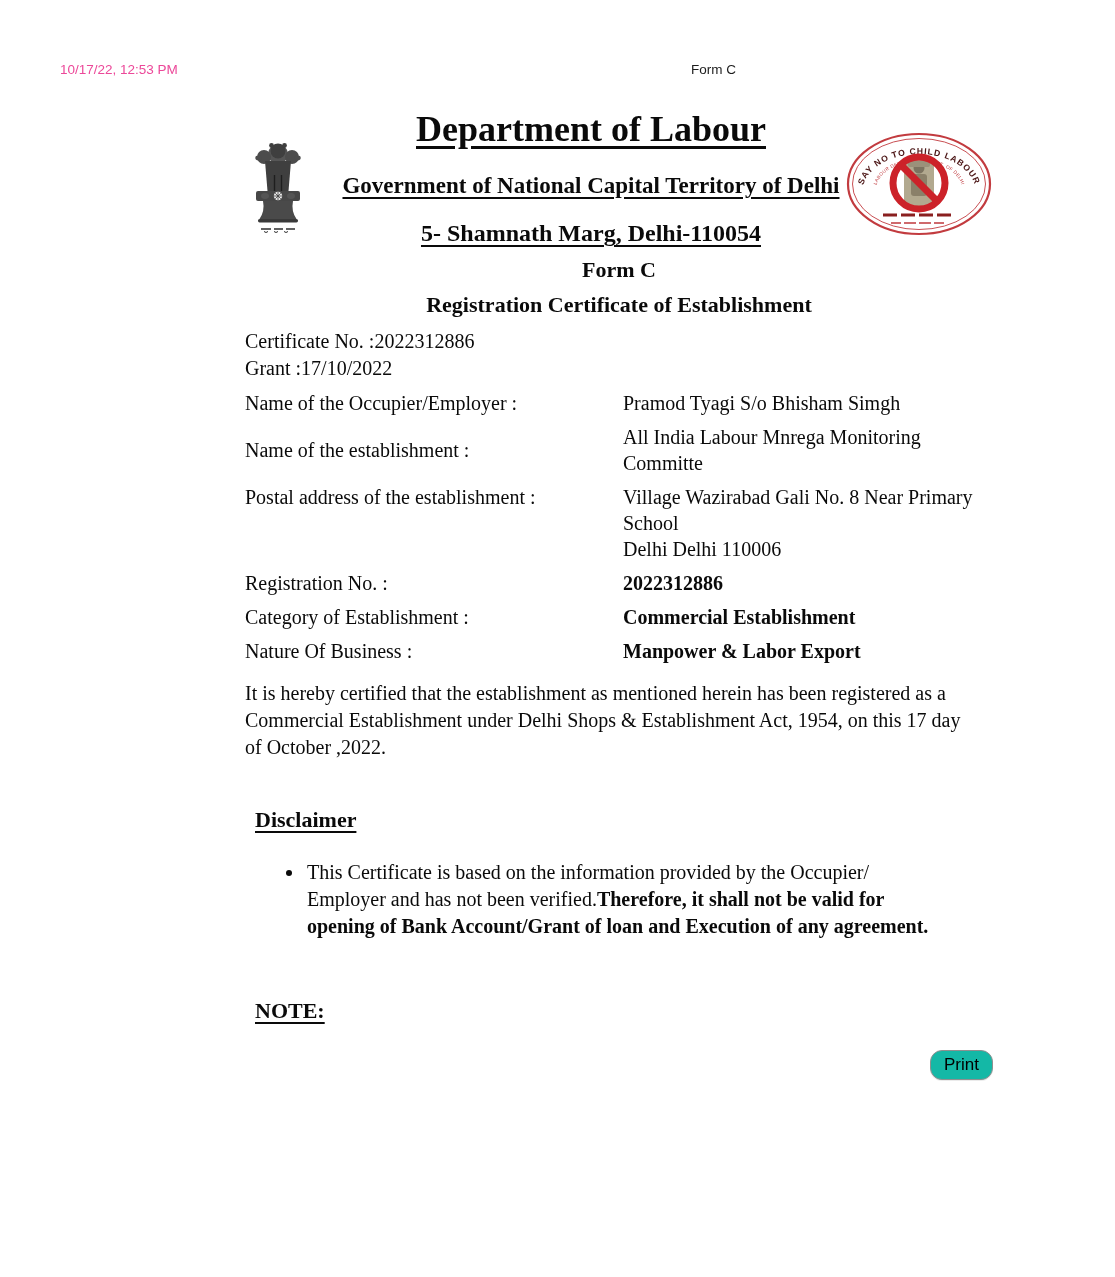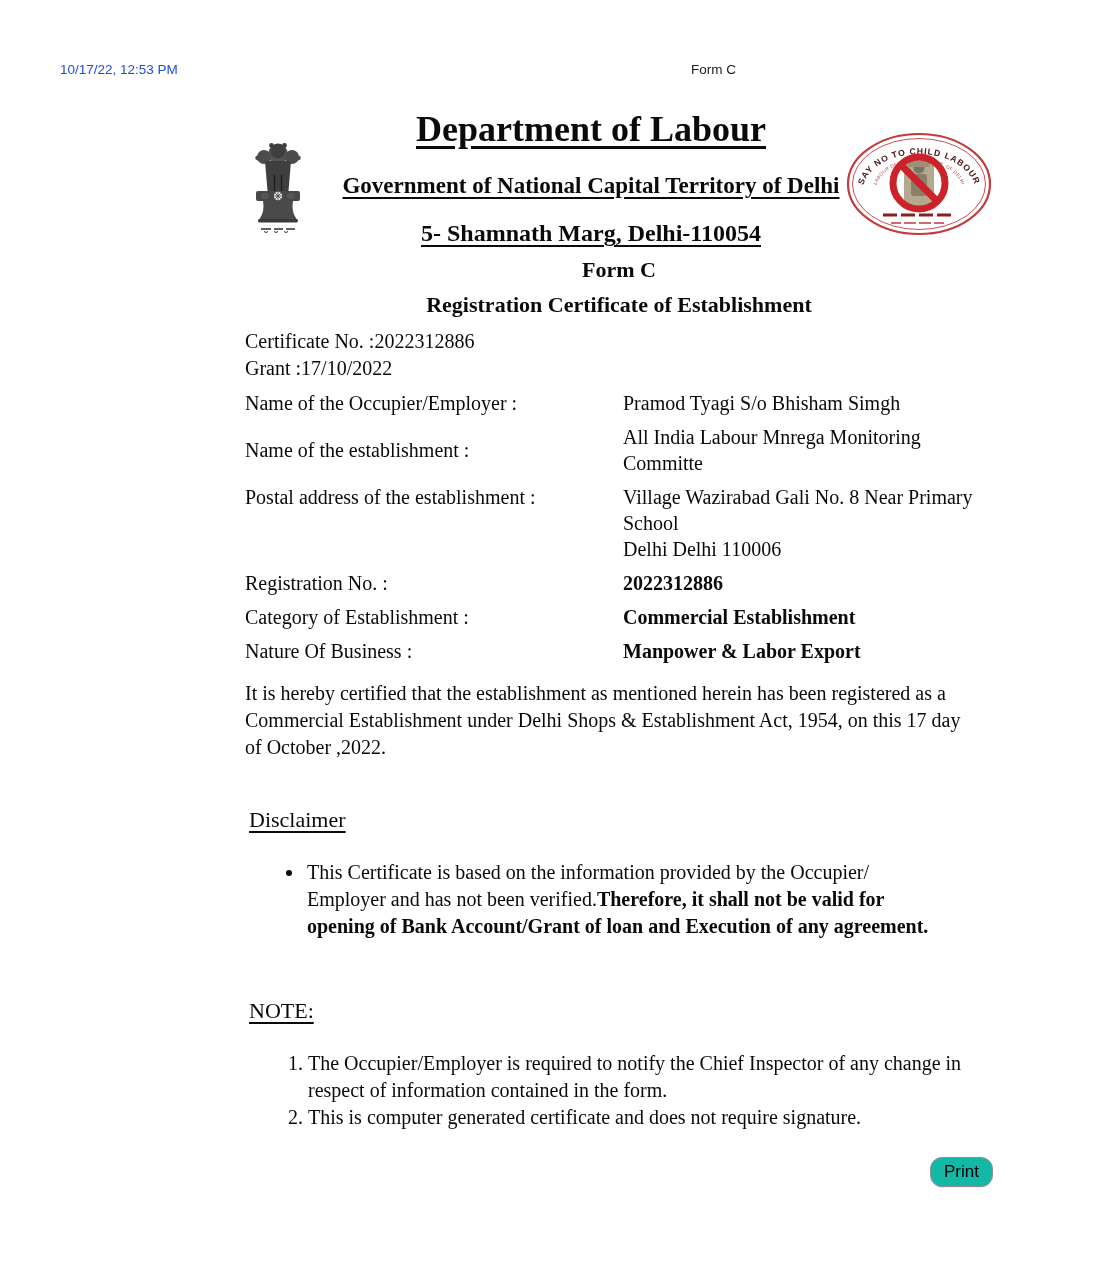--- a/index.html
+++ b/index.html
@@ -4,21 +4,21 @@
 <style>
   html,body{margin:0;padding:0;}
   body{
     width:1115px;height:1277px;background:#ffffff;overflow:hidden;
     font-family:"Liberation Serif","DejaVu Serif",serif;color:#0a0a0a;
     position:relative;
   }
   
   .print-header{position:absolute;top:0;left:0;width:1115px;height:90px;}
   .ph-timestamp{position:absolute;left:60px;top:62px;
-    font-family:"Liberation Sans",sans-serif;font-size:13.5px;color:#1d4ed8;}
+    font-family:"Liberation Sans",sans-serif;font-size:13.5px;color:#ec4899;}
   .ph-title{position:absolute;left:691px;top:62px;
     font-family:"Liberation Sans",sans-serif;font-size:13.5px;color:#1c1c1c;}
 
   .content{position:absolute;left:245px;top:108px;width:748px;}
 
   
   .masthead{display:flex;align-items:center;}
   .emblem-box{width:92px;flex:0 0 92px;padding-top:20px;}
   .mast-center{flex:1 1 auto;text-align:center;}
   .logo-box{width:148px;flex:0 0 148px;padding-top:16px;}
@@ -36,21 +36,21 @@
 
   table.fields{border-collapse:collapse;width:748px;margin-top:4px;font-size:20px;}
   table.fields td{padding:4px 0;line-height:1.3;vertical-align:middle;}
   td.flabel{width:378px;}
   td.fvalue{width:370px;padding-right:20px;white-space:pre-line;}
   tr.vtop td{vertical-align:top;}
   .bold{font-weight:bold;}
 
   .certified{font-size:20px;line-height:1.35;margin-top:12px;width:730px;}
 
-  .sec-heading{font-size:22px;font-weight:normal;margin:4px;margin-top:46px;
+  .sec-heading{font-size:22px;font-weight:bold;margin:10px;margin-top:46px;
     text-decoration:underline;text-decoration-thickness:2px;text-underline-offset:4px;}
   ul.disc{margin:26px 0 0 0;padding-left:60px;font-size:20px;line-height:1.35;width:690px;box-sizing:border-box;}
   ul.disc li{padding-left:2px;}
   .note-heading{margin-top:58px;}
   ol.notes{margin:26px 0 0 0;padding-left:63px;font-size:20px;line-height:1.35;width:748px;box-sizing:border-box;}
 
   .print-row{text-align:right;margin-top:26px;}
   .print-btn{
     font-family:"Liberation Sans",sans-serif;font-size:17px;color:#000;
     background:#14b8a6;border:1px solid #8f8f8f;border-radius:12px;
@@ -185,22 +185,18 @@
     </table>
 
   <p class="certified">It is hereby certified that the establishment as mentioned herein has been registered as a Commercial Establishment under Delhi Shops &amp; Establishment Act, 1954, on this 17 day of October ,2022.</p>
 
   <h2 class="sec-heading">Disclaimer</h2>
   <ul class="disc">
     <li><span>This Certificate is based on the information provided by the Occupier/ Employer and has not been verified.</span><strong>Therefore, it shall not be valid for opening of Bank Account/Grant of loan and Execution of any agreement.</strong></li>
   </ul>
 
   <h2 class="sec-heading note-heading">NOTE:</h2>
-  <ol class="notes">
-    <li>The Occupier/Employer is required to notify the Chief Inspector of any change in respect of information contained in the form.</li>
-    <li>This is computer generated certificate and does not require signature.</li>
-  </ol>
 
   <div class="print-row">
     <button class="print-btn">Print</button>
   </div>
 
 </div>
 
 </body></html>

